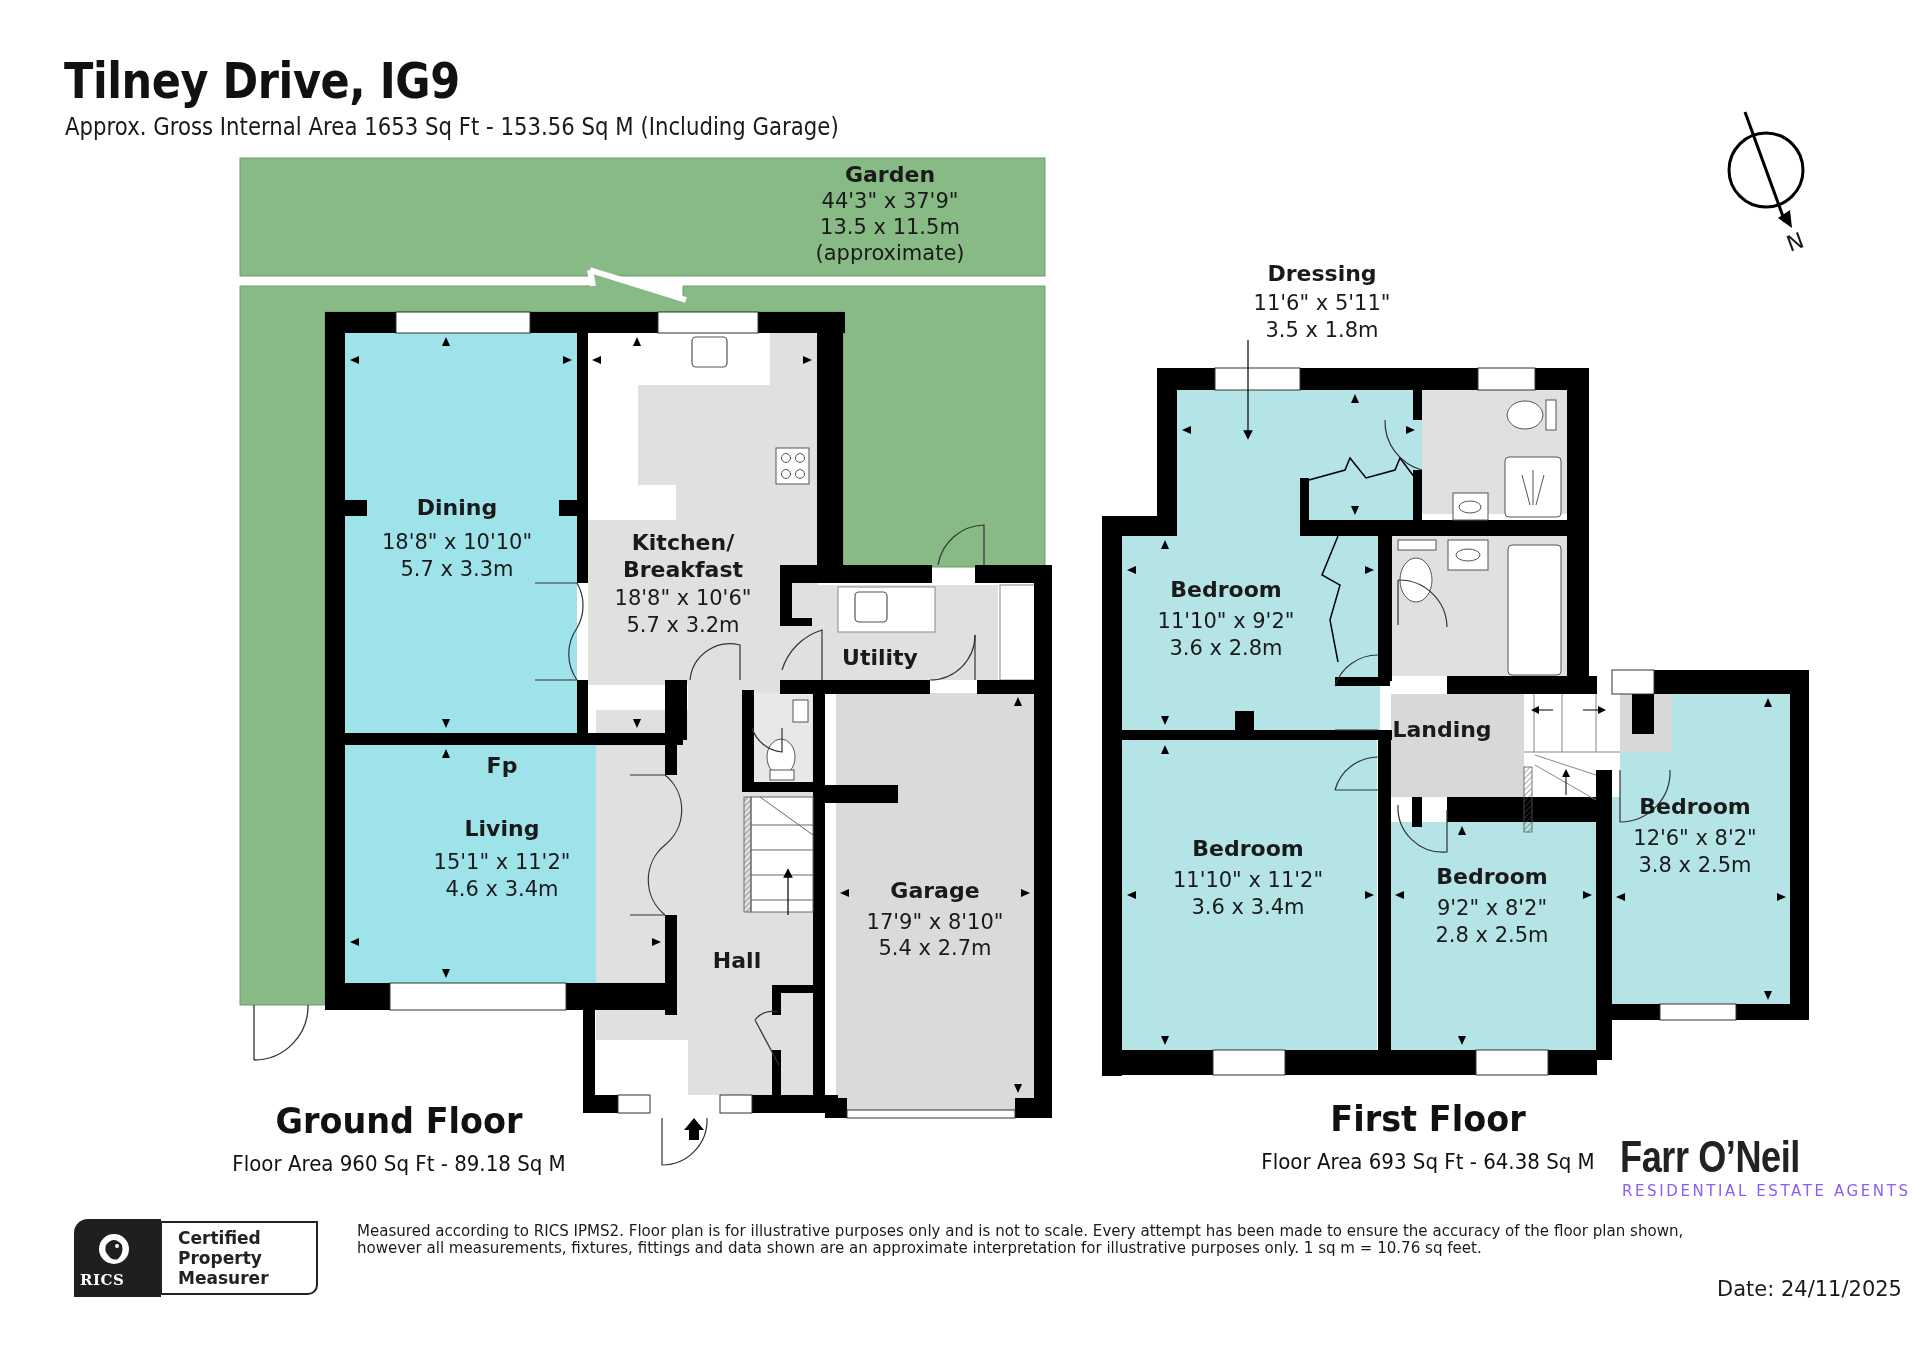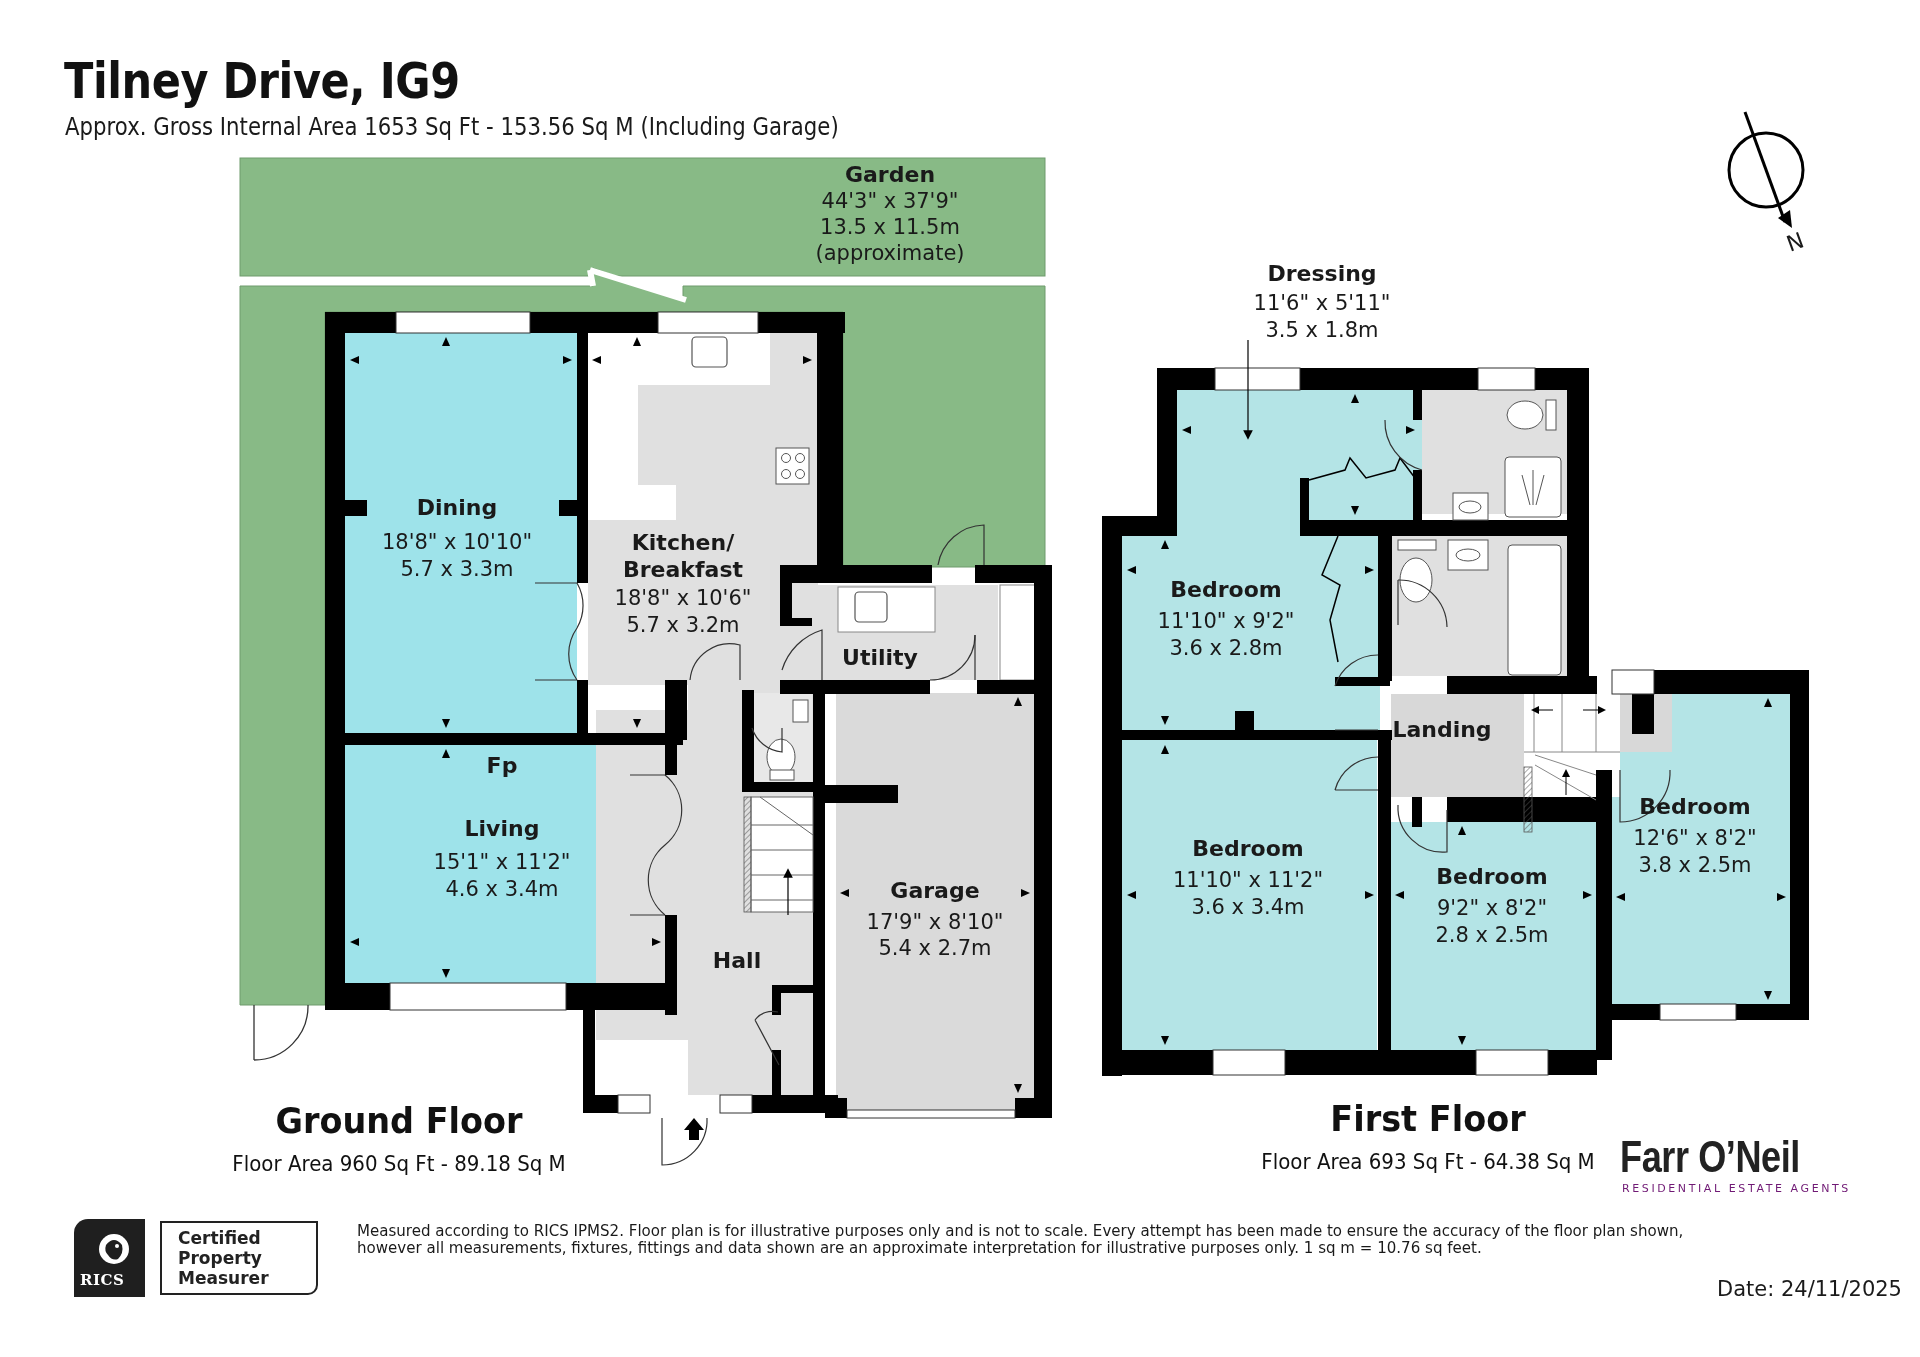--- a/index.html
+++ b/index.html
@@ -11,23 +11,23 @@
   svg text { font-family: "DejaVu Sans", "Liberation Sans", sans-serif; fill: #1a1a1a; }
   .room-name { font-size: 22px; font-weight: bold; }
   .room-dim { font-size: 21px; }
   .floor-title { font-size: 36px; font-weight: bold; white-space: nowrap; transform: scaleX(0.93); transform-origin: center top; text-align: center; }
   .floor-area { font-size: 22px; white-space: nowrap; transform: scaleX(0.9); transform-origin: center top; text-align: center; }
   #gf-title { left: 249px; top: 1100px; width: 300px; }
   #gf-area { left: 199px; top: 1151px; width: 400px; }
   #ff-title { left: 1278px; top: 1098px; width: 300px; }
   #ff-area { left: 1228px; top: 1149px; width: 400px; }
   #brand { left: 1620px; top: 1132px; font-size: 44px; font-weight: bold; font-family: "Liberation Sans", sans-serif; transform: scaleX(0.82); transform-origin: left top; white-space: nowrap; color: #222; letter-spacing: -0.5px; }
-  #brand-sub { left: 1622px; top: 1182px; font-size: 11px; letter-spacing: 2.6px; color: #701a75; white-space: nowrap; font-family: "DejaVu Sans", sans-serif; }
+  #brand-sub { left: 1622px; top: 1182px; font-size: 15px; letter-spacing: 2.6px; color: #8b5cf6; white-space: nowrap; font-family: "DejaVu Sans", sans-serif; }
   #rics-badge { left: 74px; top: 1219px; width: 253px; height: 78px; }
-  #rics-dark { position: absolute; left: 0; top: 0; width: 71px; height: 78px; background: #1f1f1f; border-radius: 14px 0 0 0; }
+  #rics-dark { position: absolute; left: 0; top: 0; width: 87px; height: 78px; background: #1f1f1f; border-radius: 14px 0 0 0; }
   #rics-word { position: absolute; left: 6px; top: 52px; color: #fff; font-weight: bold; font-size: 15px; font-family: "DejaVu Serif", serif; letter-spacing: 0.5px; }
   #rics-lion { position: absolute; left: 22px; top: 12px; width: 36px; height: 36px; }
   #rics-box { position: absolute; left: 86px; top: 2px; width: 158px; height: 74px; border: 2px solid #222; border-left: 2px solid #222; border-radius: 0 0 10px 0; border-top: 2px solid #222; box-sizing: border-box; }
   #rics-text { position: absolute; left: 104px; top: 9px; font-size: 18.5px; font-weight: bold; line-height: 20px; color: #222; font-family: "DejaVu Sans", sans-serif; transform: scaleX(0.92); transform-origin: left top; }
   #disclaimer { left: 357px; top: 1222px; font-size: 16.2px; line-height: 17px; color: #1a1a1a; width: 1560px; transform: scaleX(0.93); transform-origin: left top; white-space: nowrap; }
   #date { left: 1717px; top: 1277px; font-size: 21px; color: #1a1a1a; white-space: nowrap; }
 </style>
 </head>
 <body>
 

